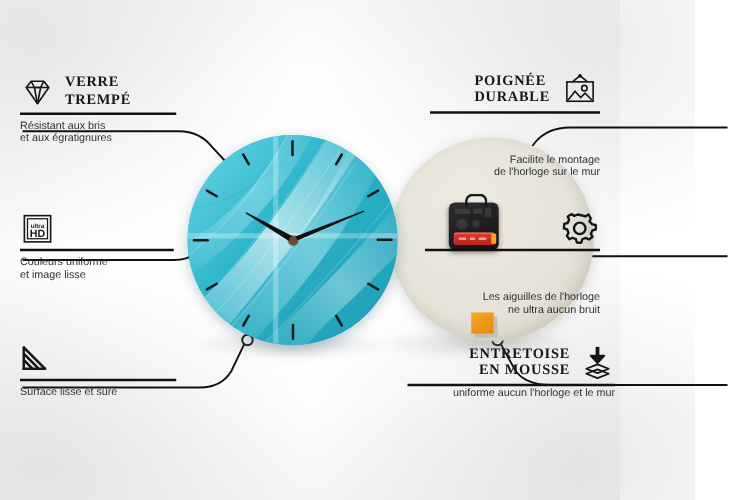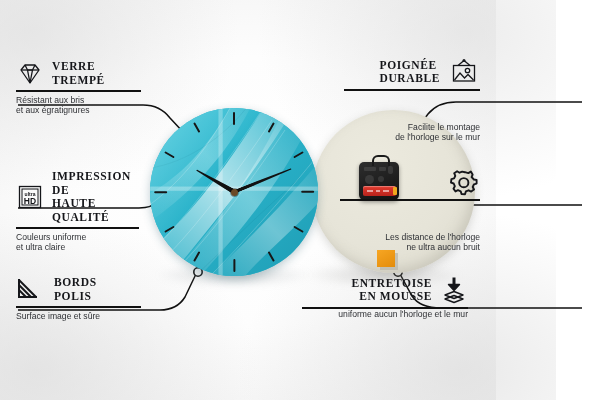--- a/index.html
+++ b/index.html
@@ -261,48 +261,40 @@
   </div>
 
   <div class="callout left" style="left:16px; top:170px; width:123px;">
     <div class="co-head">
       <svg class="ico" width="28" height="26" viewBox="0 0 28 26">
         <rect x="3.5" y="2.5" width="21" height="21" fill="none" stroke="#15161a" stroke-width="1.3"></rect>
         <rect x="6" y="5" width="16" height="16" fill="none" stroke="#15161a" stroke-width="1"></rect>
         <text x="14" y="12" text-anchor="middle" font-family="Liberation Sans, sans-serif" font-size="5" font-weight="bold" fill="#15161a">ultra</text>
         <text x="14" y="19.5" text-anchor="middle" font-family="Liberation Sans, sans-serif" font-size="8.5" font-weight="bold" fill="#15161a">HD</text>
       </svg>
-      <div>
-        <div class="co-title">IMPRESSION DE</div>
-        <div class="co-title">HAUTE QUALITÉ</div>
-      </div>
     </div>
     <div class="co-rule" style="width:123px"></div>
     <div class="co-sub">Couleurs uniforme</div>
-    <div class="co-sub" style="margin-top:0">et ultra claire</div>
+    <div class="co-sub" style="margin-top:0">et image lisse</div>
   </div>
 
   <div class="callout left" style="left:16px; top:276px; width:125px;">
     <div class="co-head">
       <svg class="ico" width="30" height="24" viewBox="0 0 30 24">
         <g stroke="#15161a" stroke-width="2" stroke-linecap="square">
           <path d="M3,2 L3,19"></path>
           <path d="M3,19 L20,19"></path>
           <path d="M4,3 L19,18"></path>
           <path d="M4,8 L14,18"></path>
           <path d="M4,13 L9,18"></path>
         </g>
       </svg>
-      <div>
-        <div class="co-title">BORDS</div>
-        <div class="co-title">POLIS</div>
-      </div>
     </div>
     <div class="co-rule" style="width:125px"></div>
-    <div class="co-sub">Surface image et sûre</div>
+    <div class="co-sub">Surface lisse et sûre</div>
   </div>
 
   <div class="callout right" style="right:16px; top:58px; width:136px;">
     <div class="co-head">
       <div style="text-align:left">
         <div class="co-title">POIGNÉE</div>
         <div class="co-title">DURABLE</div>
       </div>
       <svg class="ico" width="32" height="28" viewBox="0 0 32 28">
         <g fill="none" stroke="#15161a" stroke-width="1.3">
@@ -330,25 +322,25 @@
                    L15.9,23.4 L15,26.2 L11.5,26 L10.7,23.3
                    L8,22.2 L5.5,23.4 L3.5,20.7 L4.8,18.2
                    L3.7,15.5 L1,14.6 L1.4,11.1 L4.1,10.4
                    L5.3,7.8 L4.2,5.2 L7.1,3.3 L9.5,4.7
                    L12.2,3.6 Z"></path>
           <circle cx="13.8" cy="14.7" r="4.6"></circle>
         </g>
       </svg>
     </div>
     <div class="co-rule" style="width:140px"></div>
-    <div class="co-sub">Les distance de l'horloge</div>
+    <div class="co-sub">Les aiguilles de l'horloge</div>
     <div class="co-sub" style="margin-top:0">ne ultra aucun bruit</div>
   </div>
 
-  <div class="callout right" style="right:28px; top:276px; width:166px;">
+  <div class="callout right" style="right:4px; top:276px; width:166px;">
     <div class="co-head">
       <div style="text-align:right">
         <div class="co-title">ENTRETOISE</div>
         <div class="co-title">EN MOUSSE</div>
       </div>
       <svg class="ico" width="28" height="28" viewBox="0 0 28 28">
         <g fill="none" stroke="#15161a" stroke-width="1.4" stroke-linejoin="round">
           <path d="M14,1.5 L14,10" stroke-width="3"></path>
           <path d="M8.5,8.5 L14,14.5 L19.5,8.5 Z" fill="#15161a"></path>
           <path d="M14,15.5 L23,19 L14,22.5 L5,19 Z"></path>

